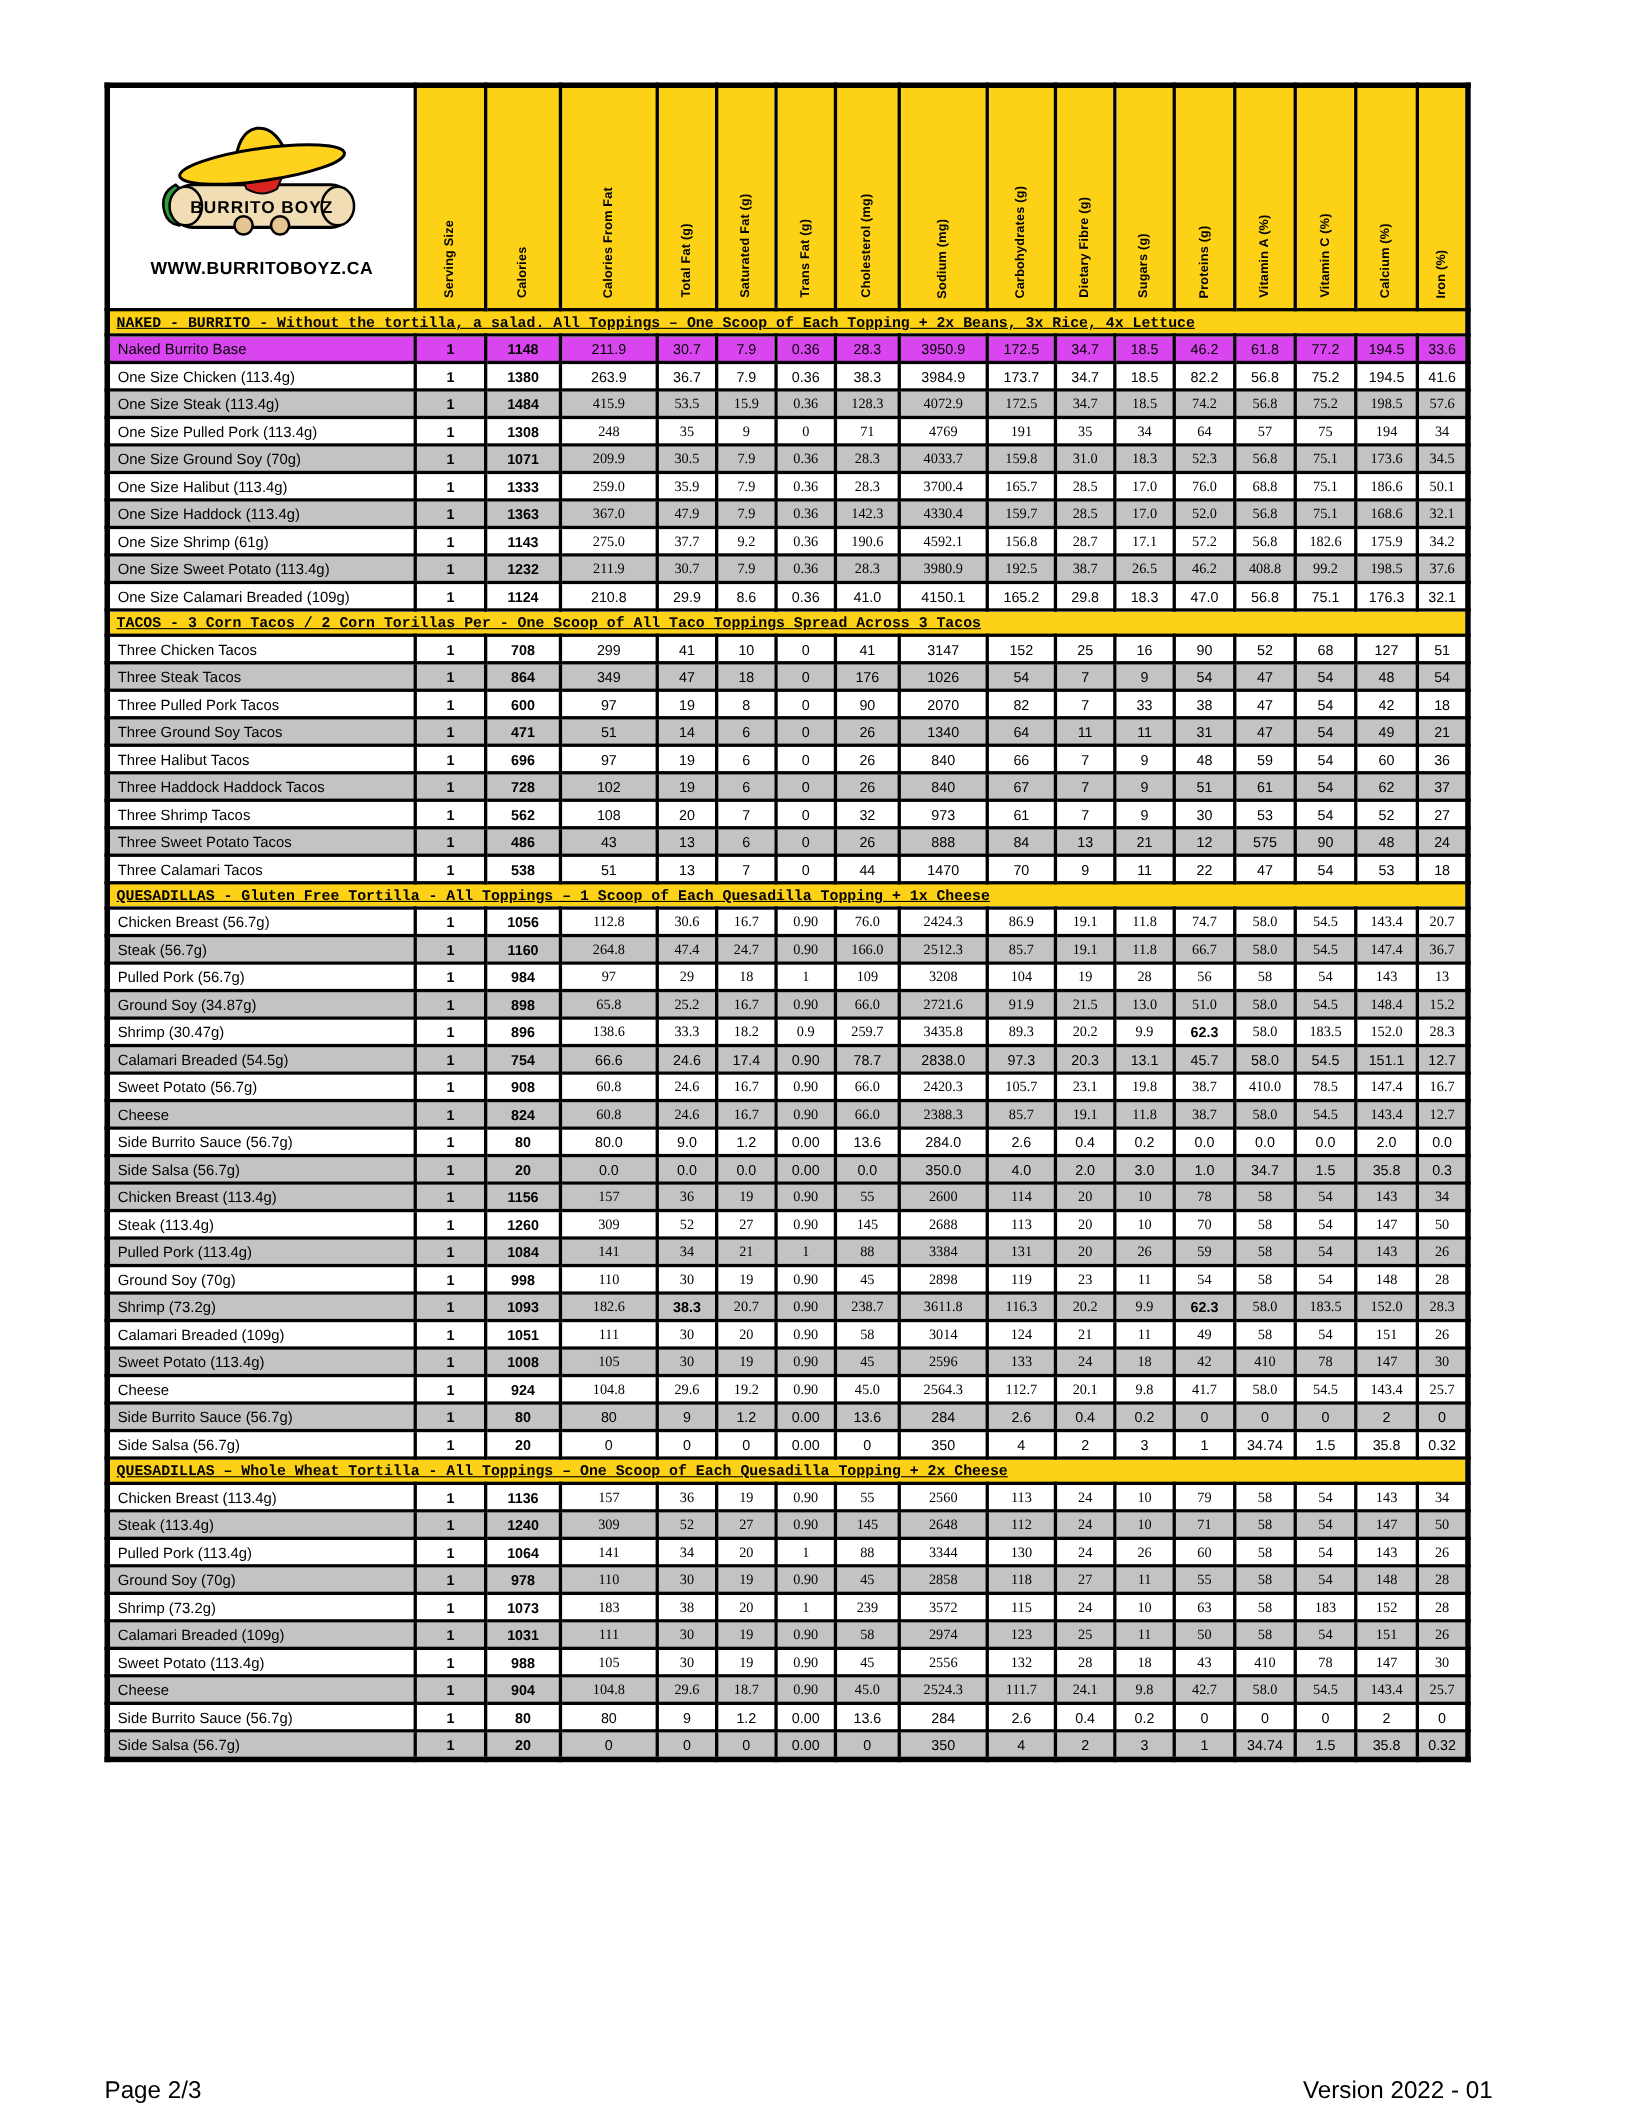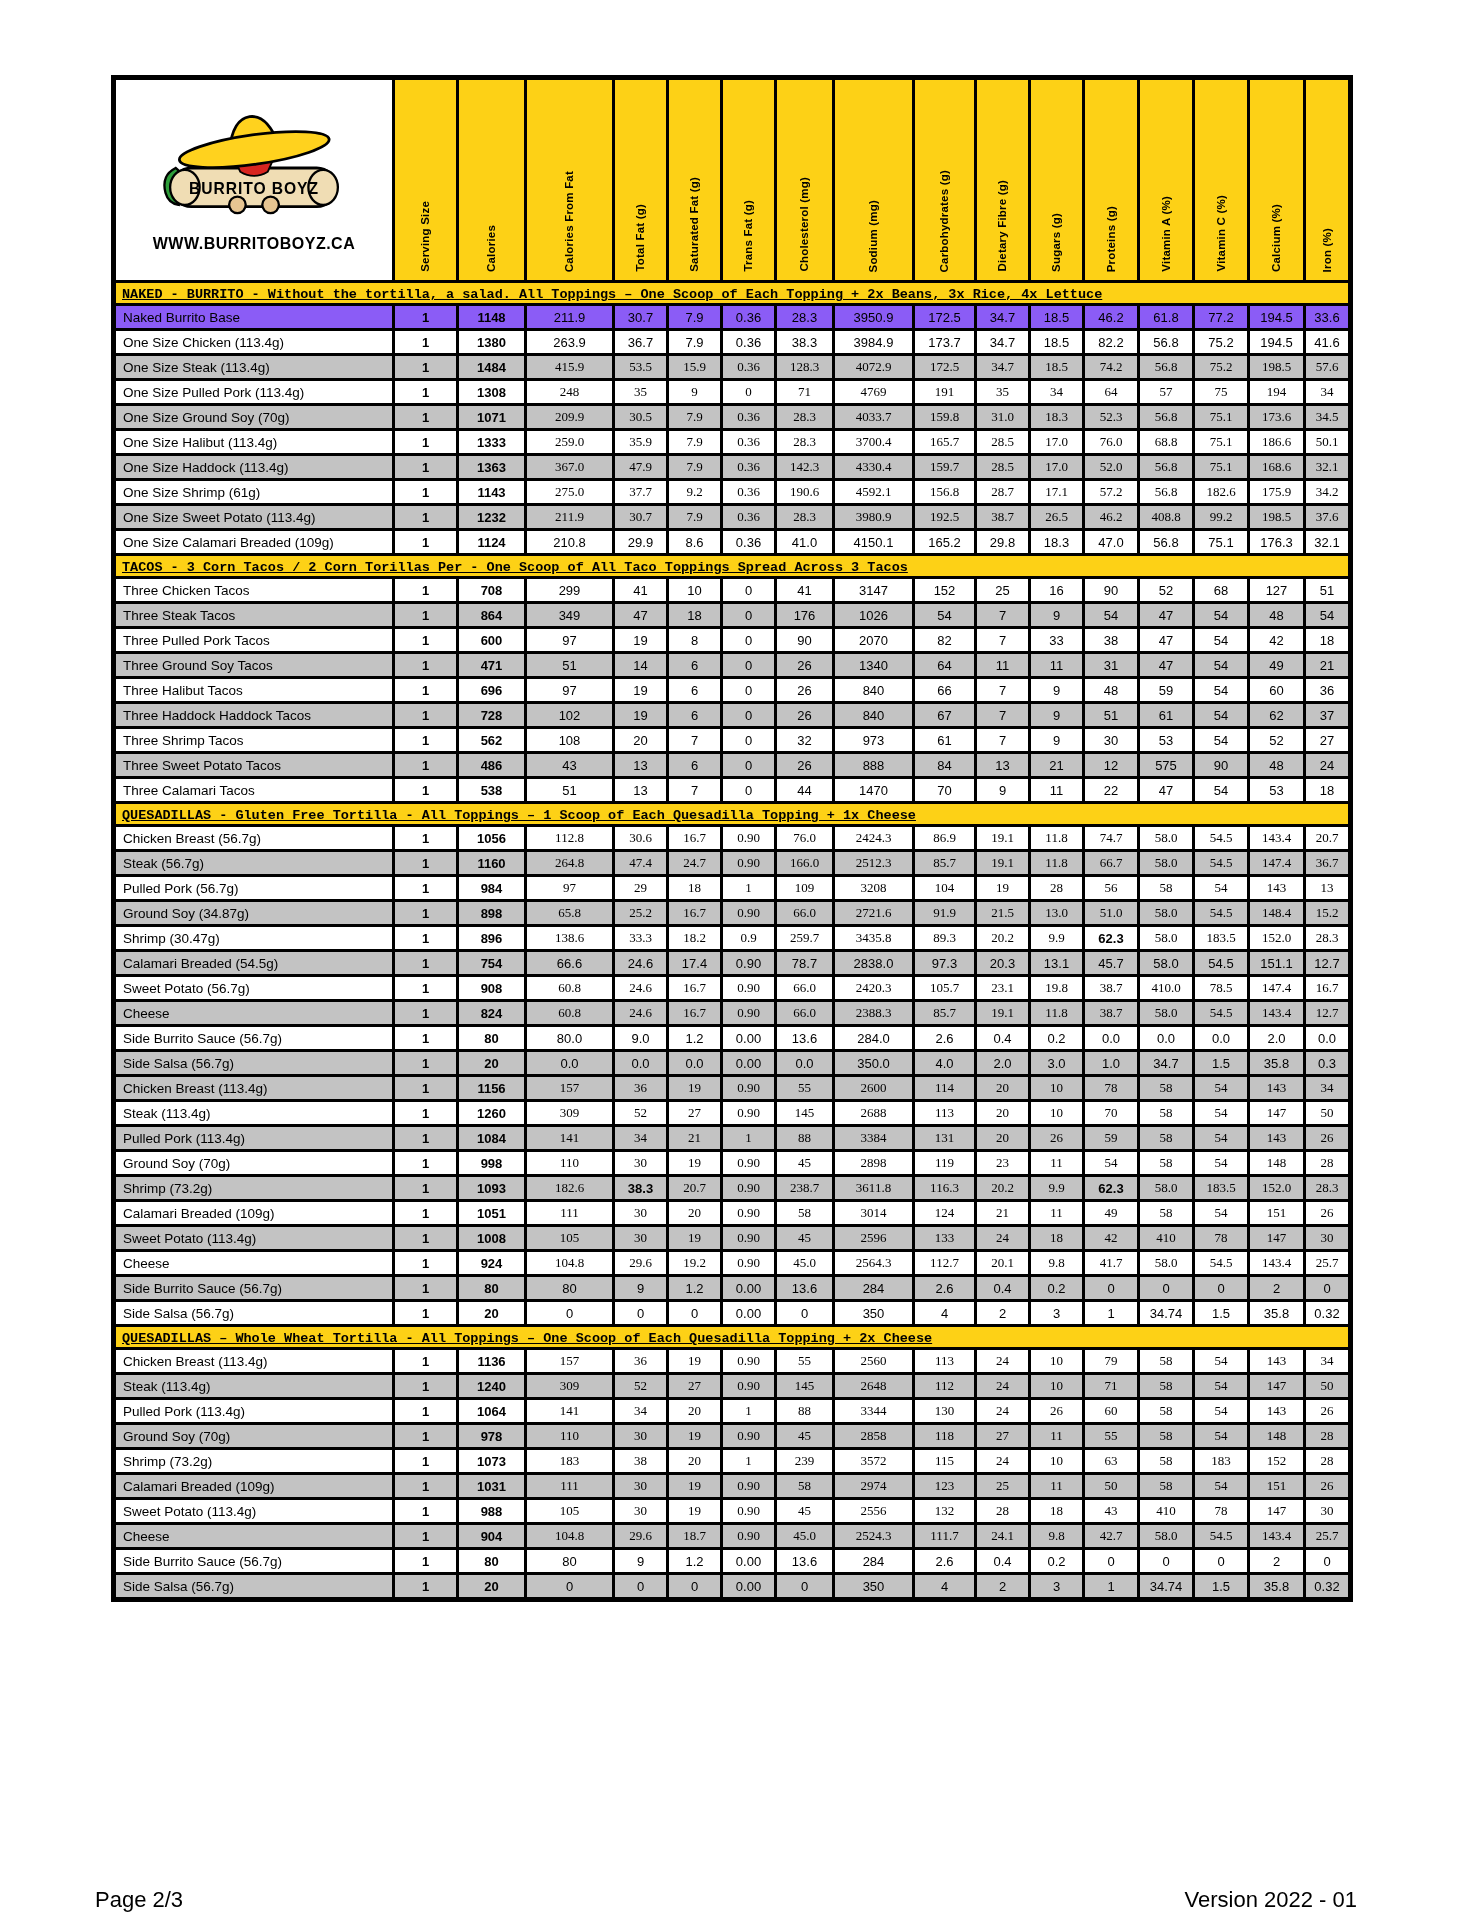--- a/index.html
+++ b/index.html
@@ -1,34 +1,34 @@
 <!DOCTYPE html>
 <html><head>
 <meta charset="utf-8">
 <style>
   html,body{margin:0;padding:0;background:#ffffff;}
   body{width:1484px;height:1920px;position:relative;font-family:"Liberation Sans",sans-serif;color:#000;}
   .sheet{position:absolute;left:95px;top:75px;width:1262px;}
-  table{border-collapse:collapse;table-layout:fixed;width:1180px;background:#fff;margin-left:16px;}
+  table{border-collapse:collapse;table-layout:fixed;width:1180px;background:#fff;}
   td,th{border:3px solid #000;padding:0;overflow:hidden;}
   table{border:5px solid #000;}
   
   .logoc{background:#ffffff;vertical-align:middle;text-align:center;height:200px;}
   .hc{background:#fdd116;vertical-align:bottom;text-align:center;}
   .vt{display:inline-block;writing-mode:vertical-rl;transform:rotate(180deg);
       font-weight:bold;font-size:11.5px;line-height:1.05;padding:4px 0 9px 0;white-space:nowrap;letter-spacing:.2px;}
   .brandurl{font-weight:bold;font-size:16px;letter-spacing:.5px;margin-top:2px;}
   
   .band td{background:#fdd116;height:20px;text-align:left;vertical-align:middle;}
   .bandtext{display:inline-block;font-weight:bold;font-size:13.5px;text-decoration:underline;padding-left:6px;white-space:nowrap;font-family:Liberation Mono, monospace;}
   
   .row td{height:22px;font-size:13px;text-align:center;vertical-align:middle;background:#fff;}
   .row .namec{text-align:left;padding-left:7px;font-size:13.5px;white-space:nowrap;}
   .row.gray td{background:#c3c3c3;}
-  .row.hl td{background:#8b5cf6;}
+  .row.hl td{background:#d946ef;}
   .serif td{font-family:"Liberation Serif",serif;}
   .serif .namec{font-family:Liberation Sans, sans-serif;}
   td.b{font-family:"Liberation Sans",sans-serif !important;font-weight:bold;}
   
   .footer{position:absolute;left:95px;top:1887px;width:1262px;display:flex;justify-content:space-between;}
   .footer span{font-size:22px;}
 </style>
 </head>
 <body>
 

